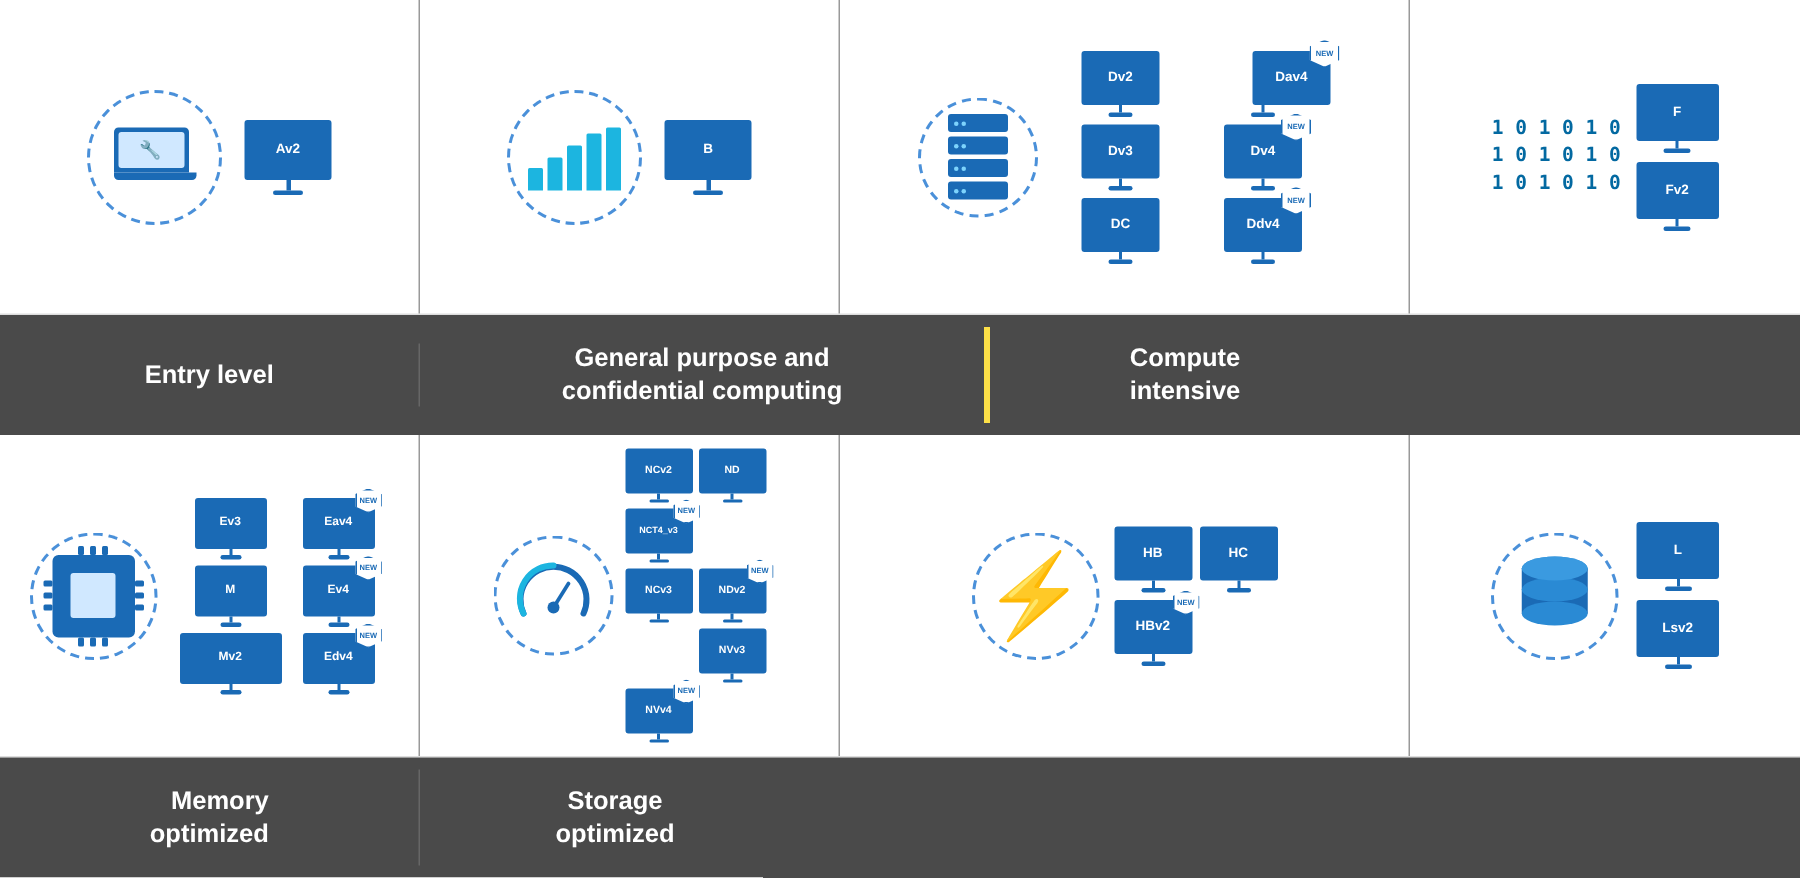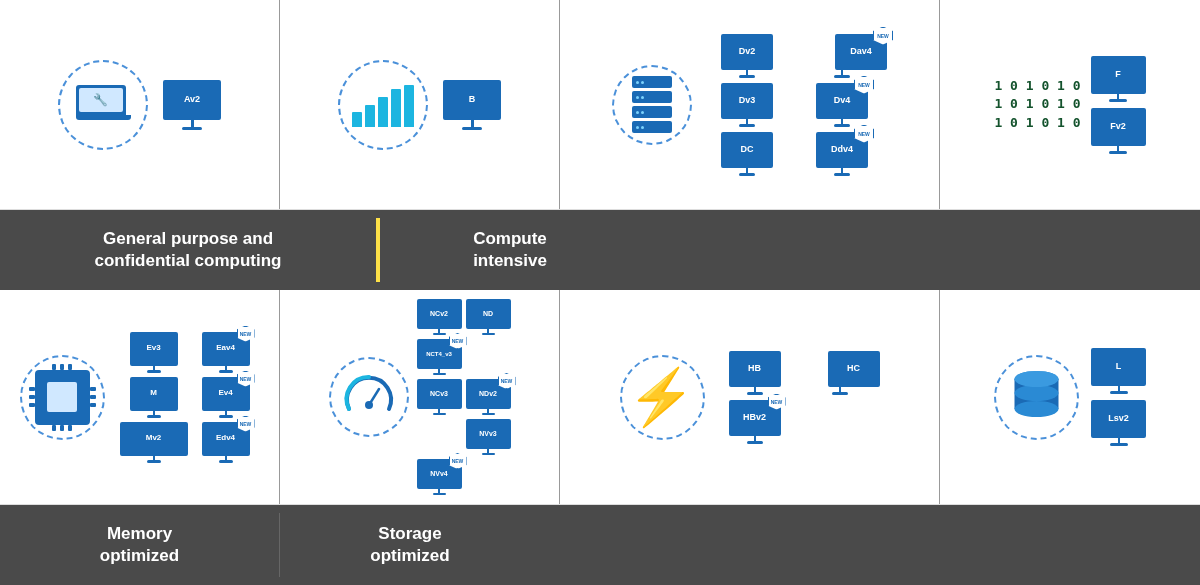--- a/index.html
+++ b/index.html
@@ -198,21 +198,21 @@
     }
     .server-dot {
       width: 3px;
       height: 3px;
       border-radius: 50%;
       background: #7dd3fc;
     }
 
     
     .binary-text {
-      color: #14532d;
+      color: #0369a1;
       font-family: monospace;
       font-size: 13px;
       line-height: 1.4;
       font-weight: bold;
     }
 
     
     .f-series {
       display: flex;
       flex-direction: column;
@@ -448,20 +448,23 @@
             </div>
             <div style="width:2px;height:5px;background:#1a6ab5;margin:0 auto;"></div>
             <div style="width:18px;height:3px;background:#1a6ab5;border-radius:2px;"></div>
           </div>
         </div>
       </div>
     </div>
   </div>
 
   <div class="label-row">
+    <div class="label-cell col-entry">
+      <span>Entry level</span>
+    </div>
     <div class="label-cell col-general">
       <span style="white-space:pre-line;">General purpose and
 confidential computing</span>
     </div>
     <div class="label-cell col-compute">
       <span style="white-space:pre-line;">Compute
 intensive</span>
     </div>
   </div>
 
@@ -638,21 +641,21 @@
 
         <div style="display:grid;grid-template-columns:1fr 1fr;gap:5px;">
           <div class="monitor">
             <div class="monitor-screen" style="width:52px;height:36px;">
               <span class="screen-name">HB</span>
             </div>
             <div style="width:2px;height:5px;background:#1a6ab5;margin:0 auto;"></div>
             <div style="width:16px;height:3px;background:#1a6ab5;border-radius:2px;"></div>
           </div>
           <div class="monitor">
-            <div class="monitor-screen" style="width:52px;height:36px;margin-left:28px;">
+            <div class="monitor-screen" style="width:52px;height:36px;">
               <span class="screen-name">HC</span>
             </div>
             <div style="width:2px;height:5px;background:#1a6ab5;margin:0 auto;"></div>
             <div style="width:16px;height:3px;background:#1a6ab5;border-radius:2px;"></div>
           </div>
           <div class="monitor" style="position:relative;">
             <div class="monitor-screen" style="width:52px;height:36px;position:relative;">
               <span class="screen-name">HBv2</span>
               <div style="position:absolute;top:-8px;right:-7px;width:18px;height:16px;background:#fff;border:1.5px solid #1a6ab5;clip-path:polygon(50% 0%,100% 25%,100% 75%,50% 100%,0% 75%,0% 25%);display:flex;align-items:center;justify-content:center;font-size:5px;color:#1a6ab5;font-weight:bold;">
                   <span>NEW</span>
@@ -695,21 +698,21 @@
             <div style="width:18px;height:3px;background:#1a6ab5;border-radius:2px;"></div>
           </div>
         </div>
       </div>
     </div>
 
   </div>
 
   <div class="bottom-label-row">
     <div class="label-cell col-memory">
-      <span style="white-space:pre-line;">Memory
+      <span style="white-space:pre-line;text-align:right;">Memory
 optimized</span>
     </div>
     <div class="label-cell col-storage">
       <span style="white-space:pre-line;">Storage
 optimized</span>
     </div>
   </div>
 
 </div>
 

